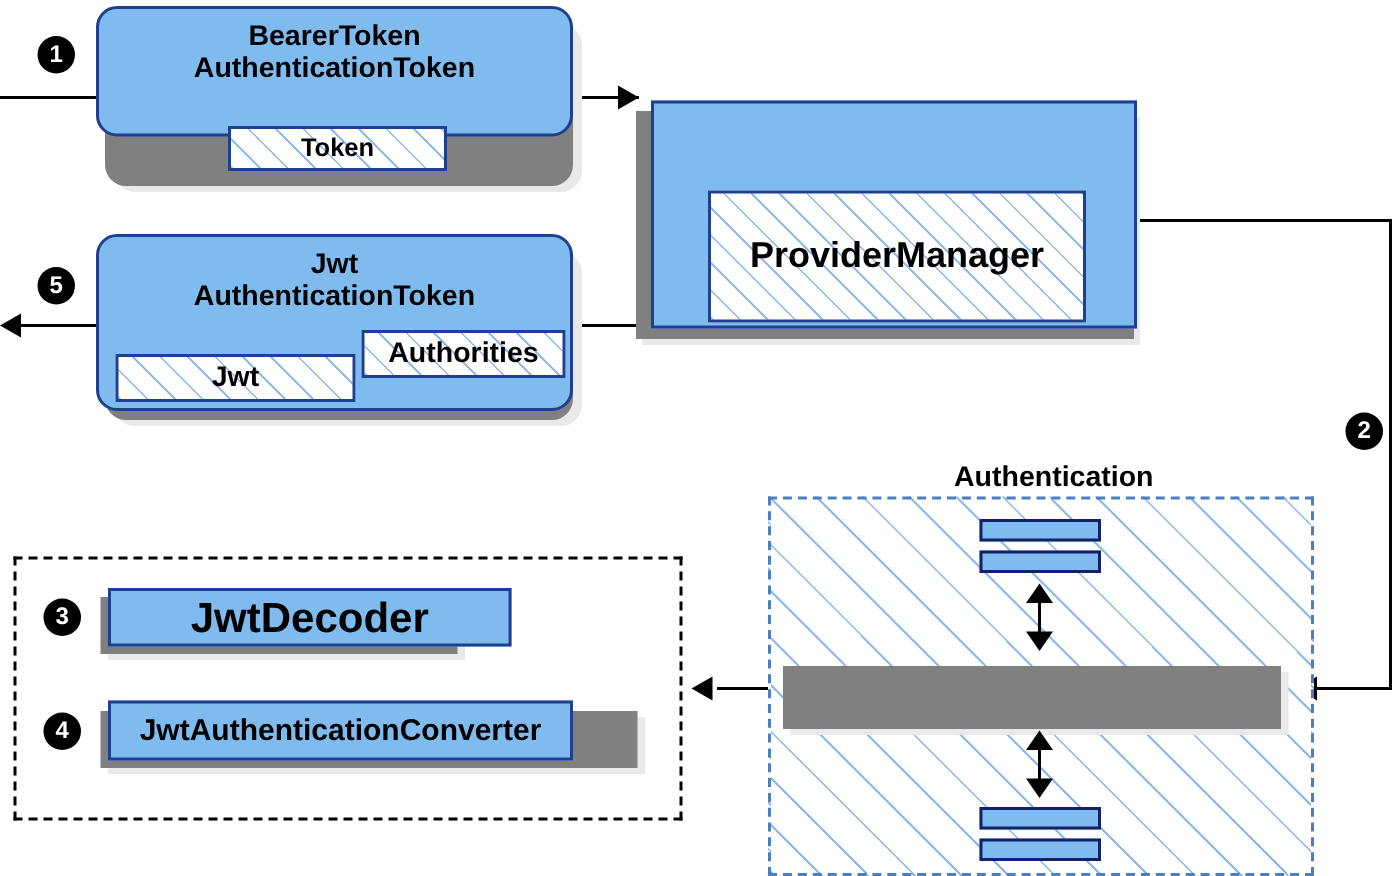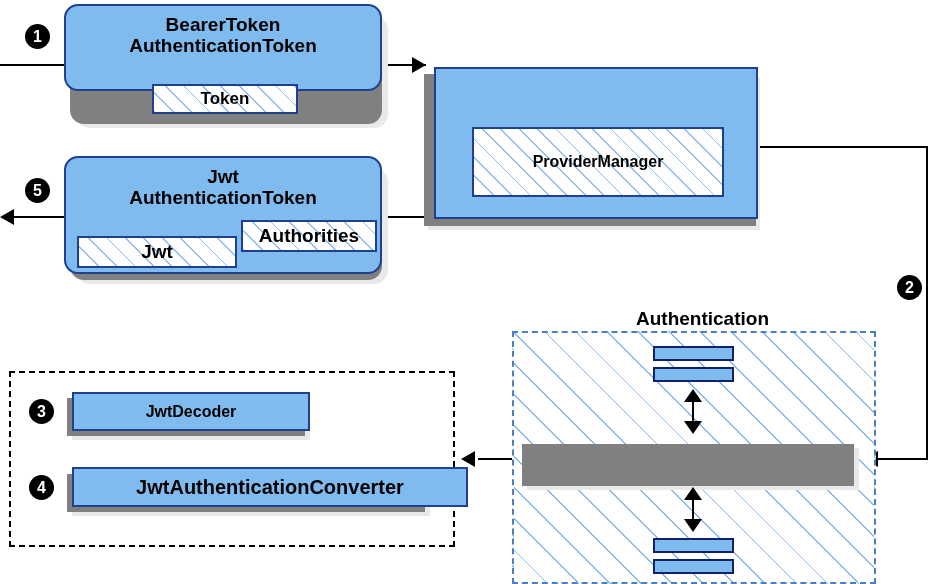--- a/index.html
+++ b/index.html
@@ -167,21 +167,21 @@
       <span>Token</span>
     </div>
   </div>
   <div class="abs badge" style="left:25px; top:24px; width:25px; height:25px; font-size:16px;">
     <span>1</span>
   </div>
 
   <div class="abs shadow-light" style="left:428px; top:78px; width:332px; height:152px;"></div>
   <div class="abs shadow-dark" style="left:424px; top:74px; width:332px; height:152px;"></div>
   <div class="abs node" style="left:434px; top:67px; width:324px; height:152px;">
-    <div class="abs chip" style="left:36px; top:58px; width:252px; height:70px; font-size:16px;">
+    <div class="abs chip" style="left:36px; top:58px; width:252px; height:88px; font-size:24px;">
       <span>ProviderManager</span>
     </div>
   </div>
 
   <div class="abs shadow-light rounded" style="left:76px; top:168px; width:312px; height:116px; border-radius:14px;"></div>
   <div class="abs shadow-dark rounded" style="left:70px; top:164px; width:312px; height:116px; border-radius:14px;"></div>
   <div class="abs node rounded" style="left:64px; top:156px; width:318px; height:118px;">
     <div class="node-title" style="top:8px; font-size:19px;">Jwt
 AuthenticationToken</div>
     <div class="abs chip" style="left:11px; top:78px; width:160px; height:32px; font-size:19px;">
@@ -218,29 +218,29 @@
   <div class="abs bar" style="left:653px; top:559px; width:81px; height:15px;"></div>
 
   <div class="abs badge" style="left:897px; top:275px; width:25px; height:25px; font-size:16px;">
     <span>2</span>
   </div>
 
   <div class="abs dotted-area" style="left:9px; top:371px; width:446px; height:176px;"></div>
 
   <div class="abs shadow-light" style="left:72px; top:402px; width:238px; height:38px;"></div>
   <div class="abs shadow-dark" style="left:67px; top:398px; width:238px; height:38px;"></div>
-  <div class="abs node" style="left:72px; top:392px; width:238px; height:39px; font-size:16px;">
+  <div class="abs node" style="left:72px; top:392px; width:269px; height:39px; font-size:28px;">
     <span>JwtDecoder</span>
   </div>
   <div class="abs badge" style="left:29px; top:399px; width:25px; height:25px; font-size:16px;">
     <span>3</span>
   </div>
 
   <div class="abs shadow-light" style="left:72px; top:478px; width:358px; height:38px;"></div>
   <div class="abs shadow-dark" style="left:67px; top:474px; width:358px; height:38px;"></div>
-  <div class="abs node" style="left:72px; top:467px; width:396px; height:40px; font-size:20px;">
+  <div class="abs node" style="left:72px; top:467px; width:310px; height:40px; font-size:20px;">
     <span>JwtAuthenticationConverter</span>
   </div>
   <div class="abs badge" style="left:29px; top:475px; width:25px; height:25px; font-size:16px;">
     <span>4</span>
   </div>
 
 </div>
 
 </body></html>

